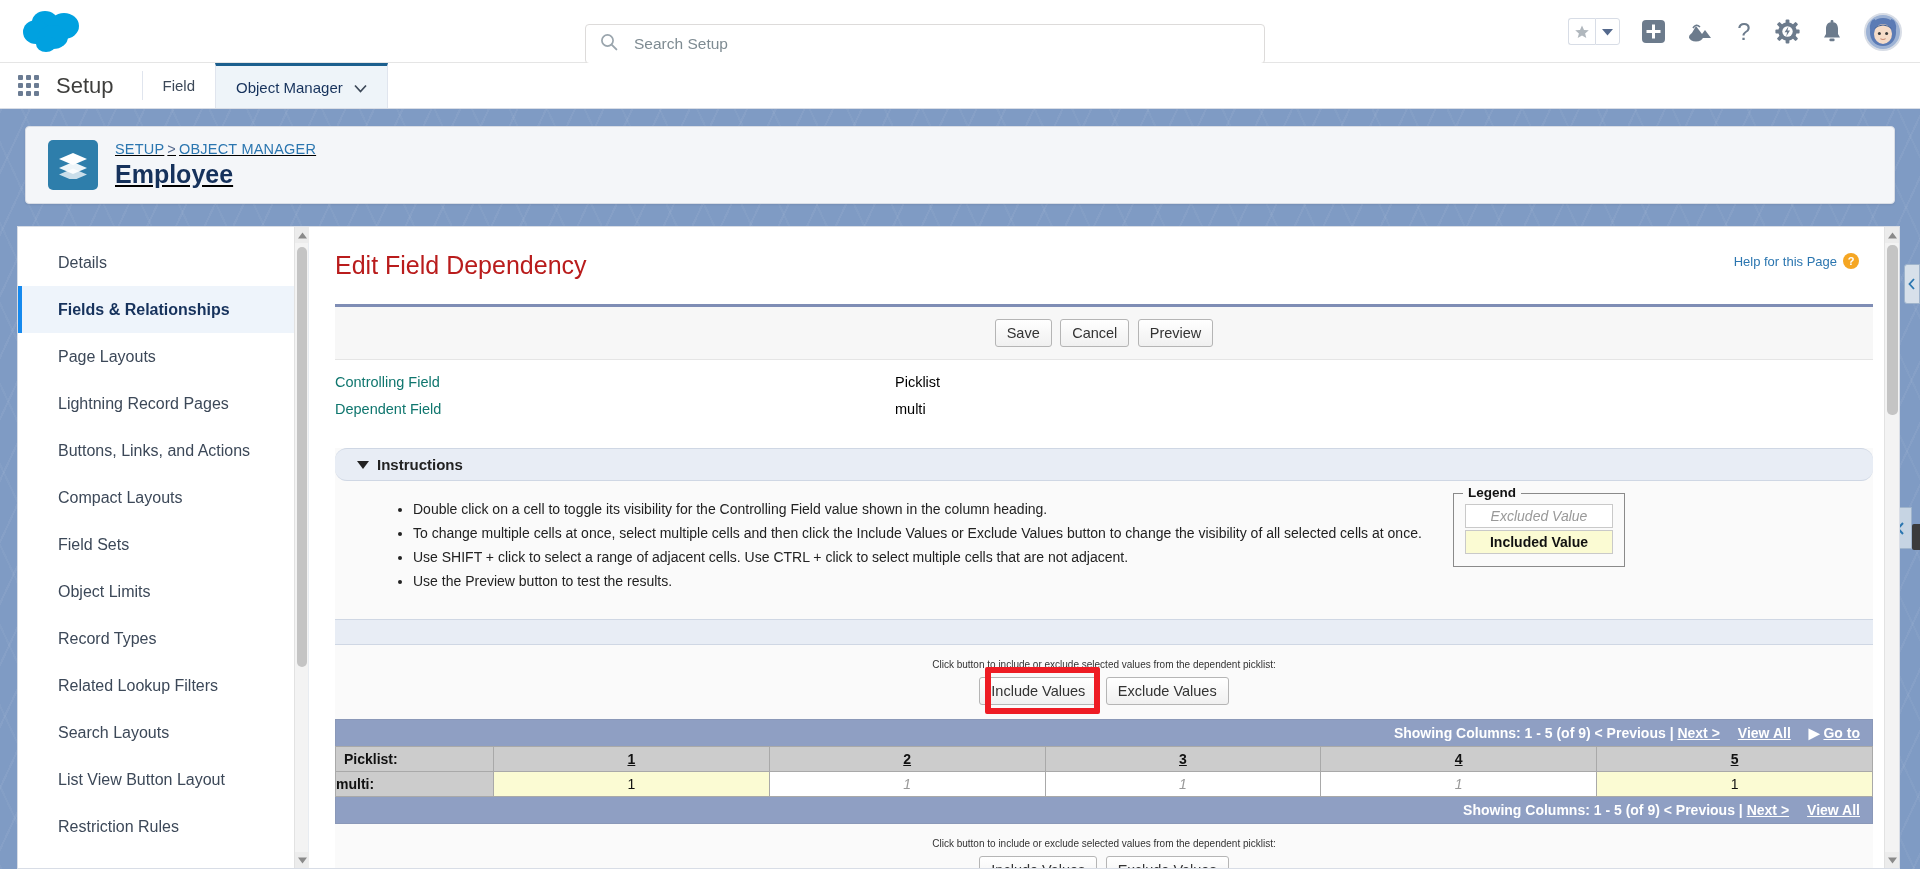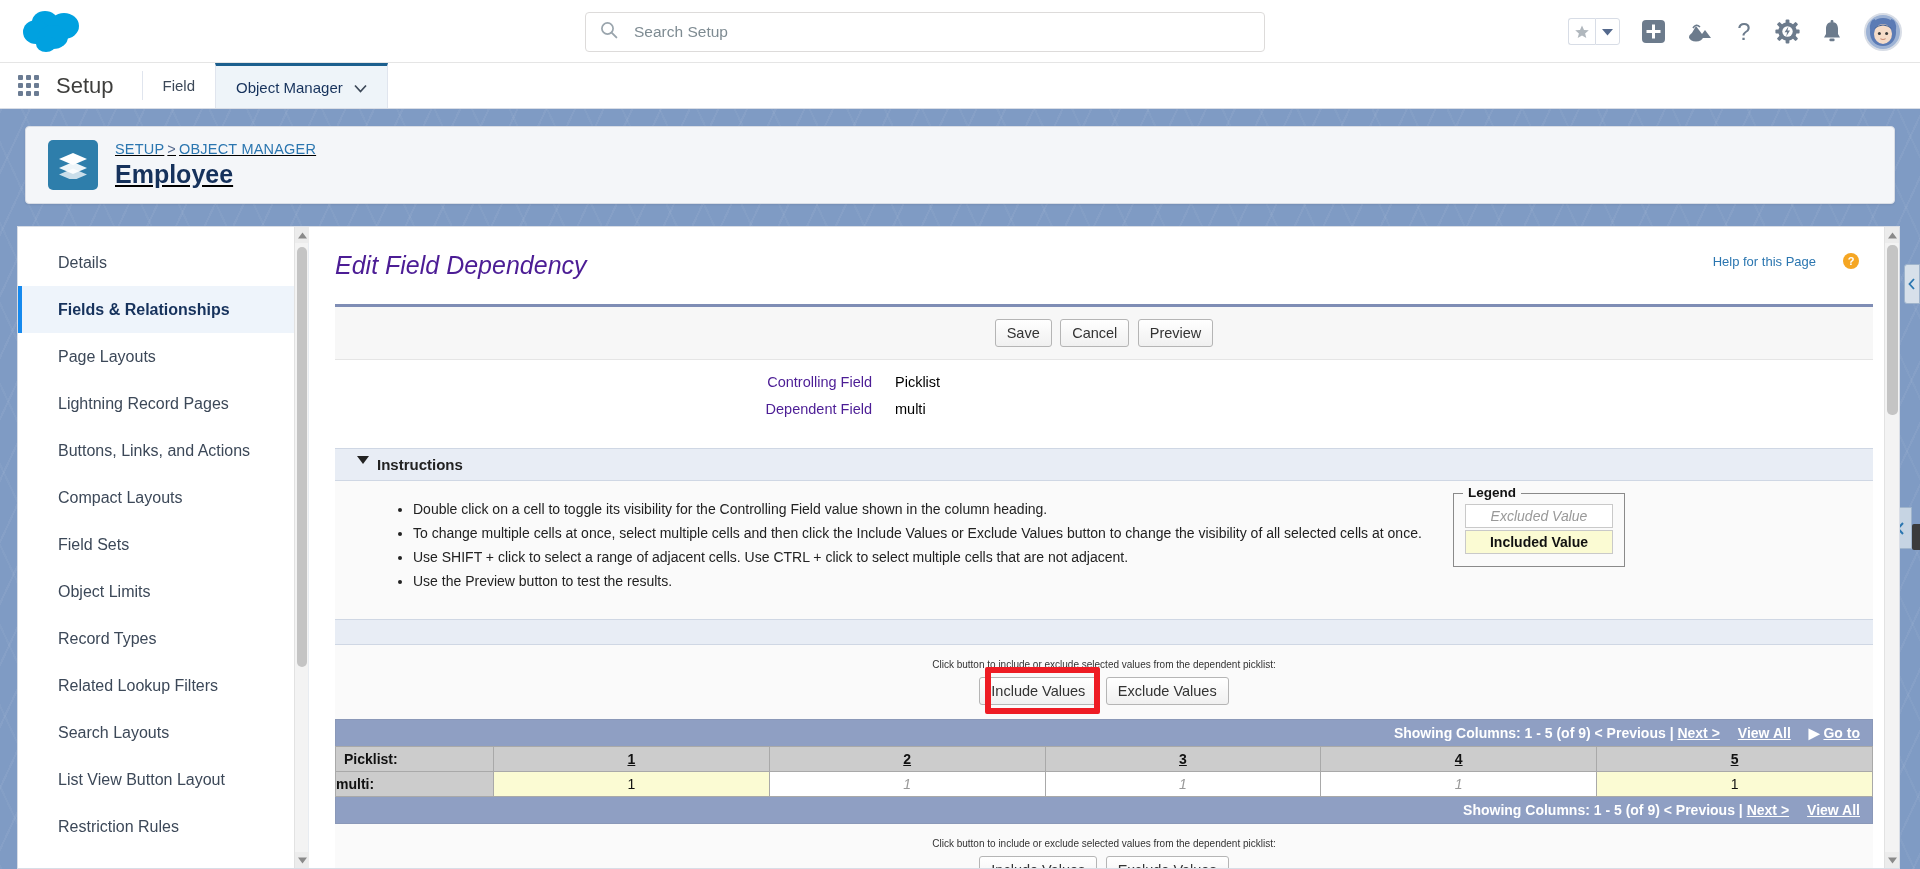--- a/index.html
+++ b/index.html
@@ -13,21 +13,21 @@
 
   
   .global-header{
     height:63px; background:#fff; position:relative;
     display:flex; align-items:center; border-bottom:1px solid #e5e5e5;
   }
   .sf-logo{ margin-left:22px; width:64px; height:46px; position:relative; }
   .sf-logo svg{ display:block; }
 
   .search-wrap{
-    position:absolute; left:585px; top:12px; width:680px; height:40px;
+    position:absolute; left:585px; top:24px; width:680px; height:40px;
   }
   .search-box{
     width:100%; height:40px; border:1px solid #dddbda; border-radius:4px;
     background:#fff; display:flex; align-items:center; padding:0 14px;
   }
   .search-box .mag{ margin-right:14px; flex:0 0 auto; }
   .search-input{
     border:0; outline:0; font-size:15.5px; color:#6b6b6b; width:100%;
     font-family:"Liberation Sans", sans-serif; background:transparent;
   }
@@ -156,50 +156,50 @@
   .scroll-arrow{
     position:absolute; left:0; width:14px; height:16px; display:flex;
     align-items:center; justify-content:center; background:#ececec;
   }
   .sa-up{ top:0; } .sa-down{ bottom:0; }
 
   
   .mainarea{ flex:1; position:relative; overflow:hidden; background:#fff; }
   .main-inner{ padding:24px 26px 0 26px; }
 
-  .page-title{ font-size:25px; color:#4c1d95; font-weight:400;font-style:italic; }
+  .page-title{ font-size:25px; color:#b91c1c; font-weight:400; }
   .help-link{
     position:absolute; right:40px; top:26px; font-size:13px; color:#2b76b0;
     display:flex; align-items:center; gap:6px;
   }
-  .help-link span{ text-decoration:none;margin-left:21px; }
+  .help-link span{ text-decoration:none; }
   .help-badge{
     width:16px;height:16px;border-radius:50%;background:#f5a623;color:#fff;
     font-size:11px;font-weight:bold;display:flex;align-items:center;justify-content:center;
   }
 
   .form-box{ margin-top:24px; border-top:3px solid #7f8db5; background:#fafafa; }
   .btn-row{ padding:12px 0; text-align:center; background:#f7f7f7;
             border-bottom:1px solid #e5e5e5; }
   .sfbtn{
     display:inline-block; font-family:"Liberation Sans",sans-serif;
     font-size:14.5px; color:#333; background:linear-gradient(#fff,#f0f0f0);
     border:1px solid #b5b5b5; border-radius:3px; padding:4px 11px; margin:0 2px;
     cursor:pointer; line-height:1.25;
   }
 
   .fieldrows{ background:#fff; padding:14px 0 20px 0; }
   .frow{ display:flex; font-size:14.5px; color:#333; margin-bottom:11px; }
-  .flabel{ width:560px; text-align:right; color:#4c1d95; padding-right:23px; }
+  .flabel{ width:560px; color:#0f766e; padding-right:23px; }
   .fvalue{ color:#000000; }
 
   .instr-head{
     background:#e8edf5; border-top:1px solid #cfd7e4; border-bottom:1px solid #cfd7e4;
     padding:7px 0 7px 22px; font-size:15px; font-weight:bold; color:#222;
-    display:flex; gap:8px;
+    display:flex; align-items:center; gap:8px;border-radius:12px;
   }
   .tri{ width:0;height:0;border-left:6px solid transparent;border-right:6px solid transparent;
         border-top:8px solid #222; }
 
   .instr-body{ background:#fafafa; position:relative; padding:16px 0 20px 0; min-height:138px;}
   .instr-body ul{ margin:0; padding-left:78px; }
   .instr-body li{ font-size:14px; color:#222; line-height:1.72; list-style:disc; }
 
   .legend-box{
     position:absolute; right:248px; top:12px; width:172px;

